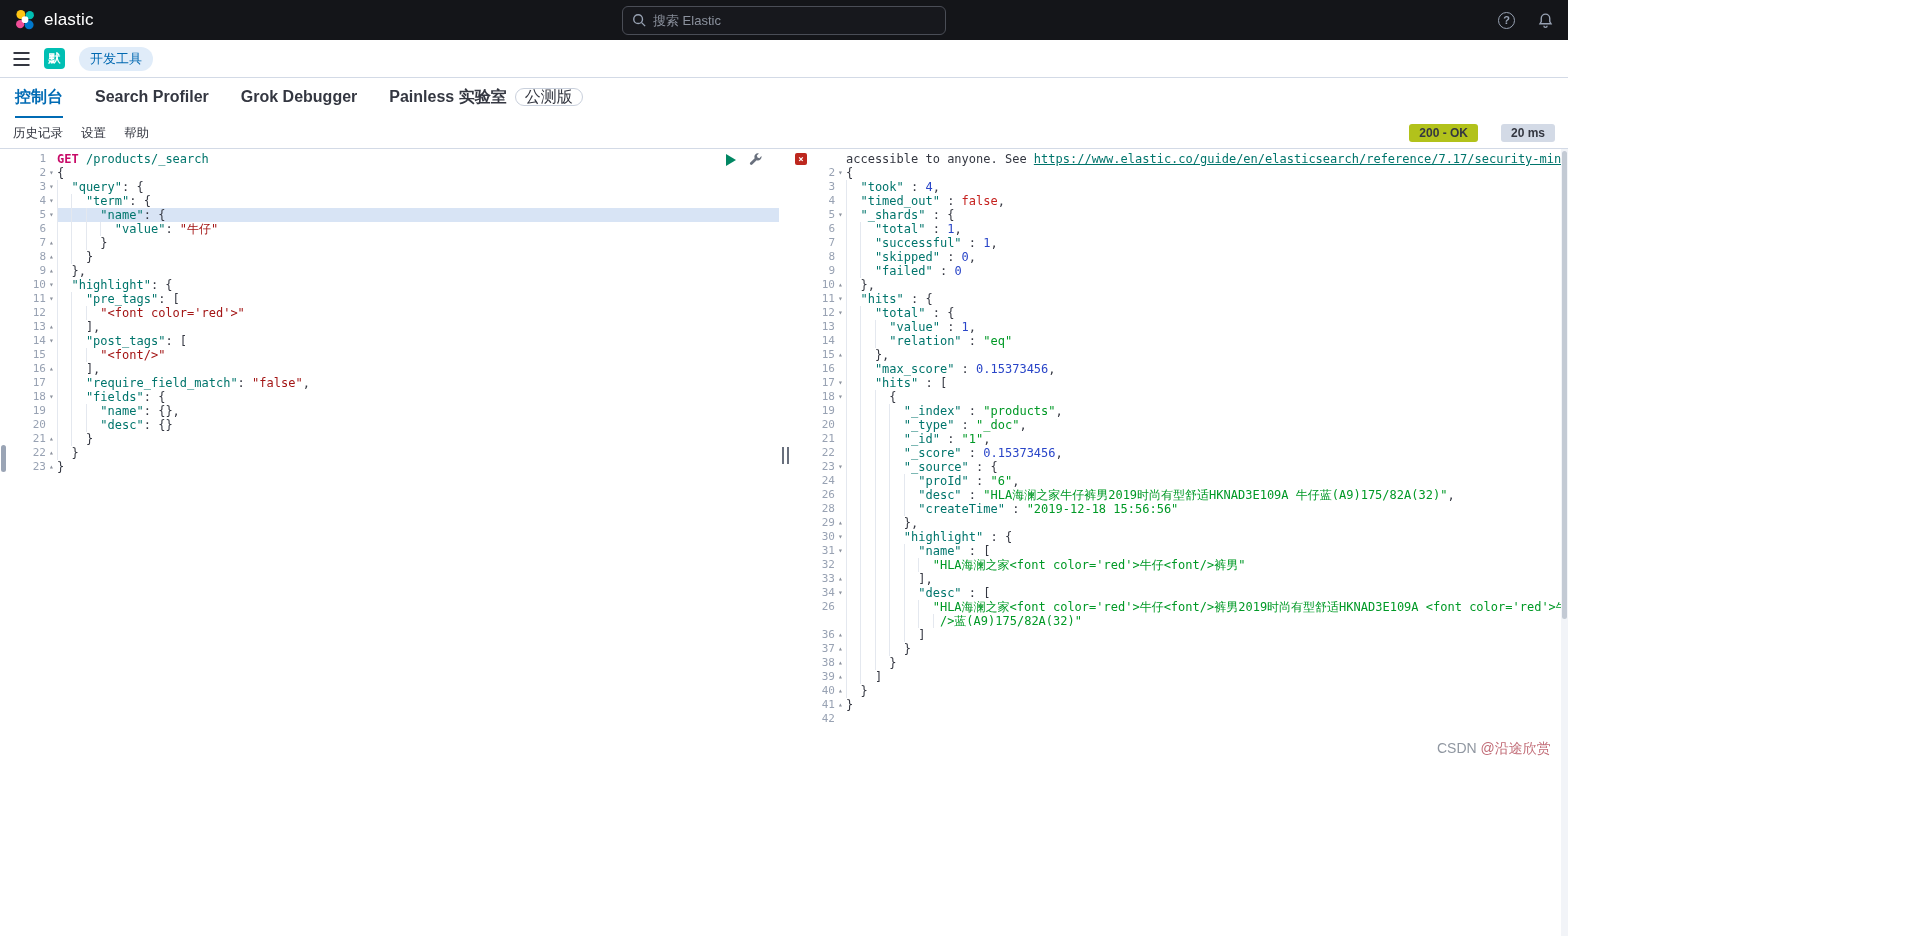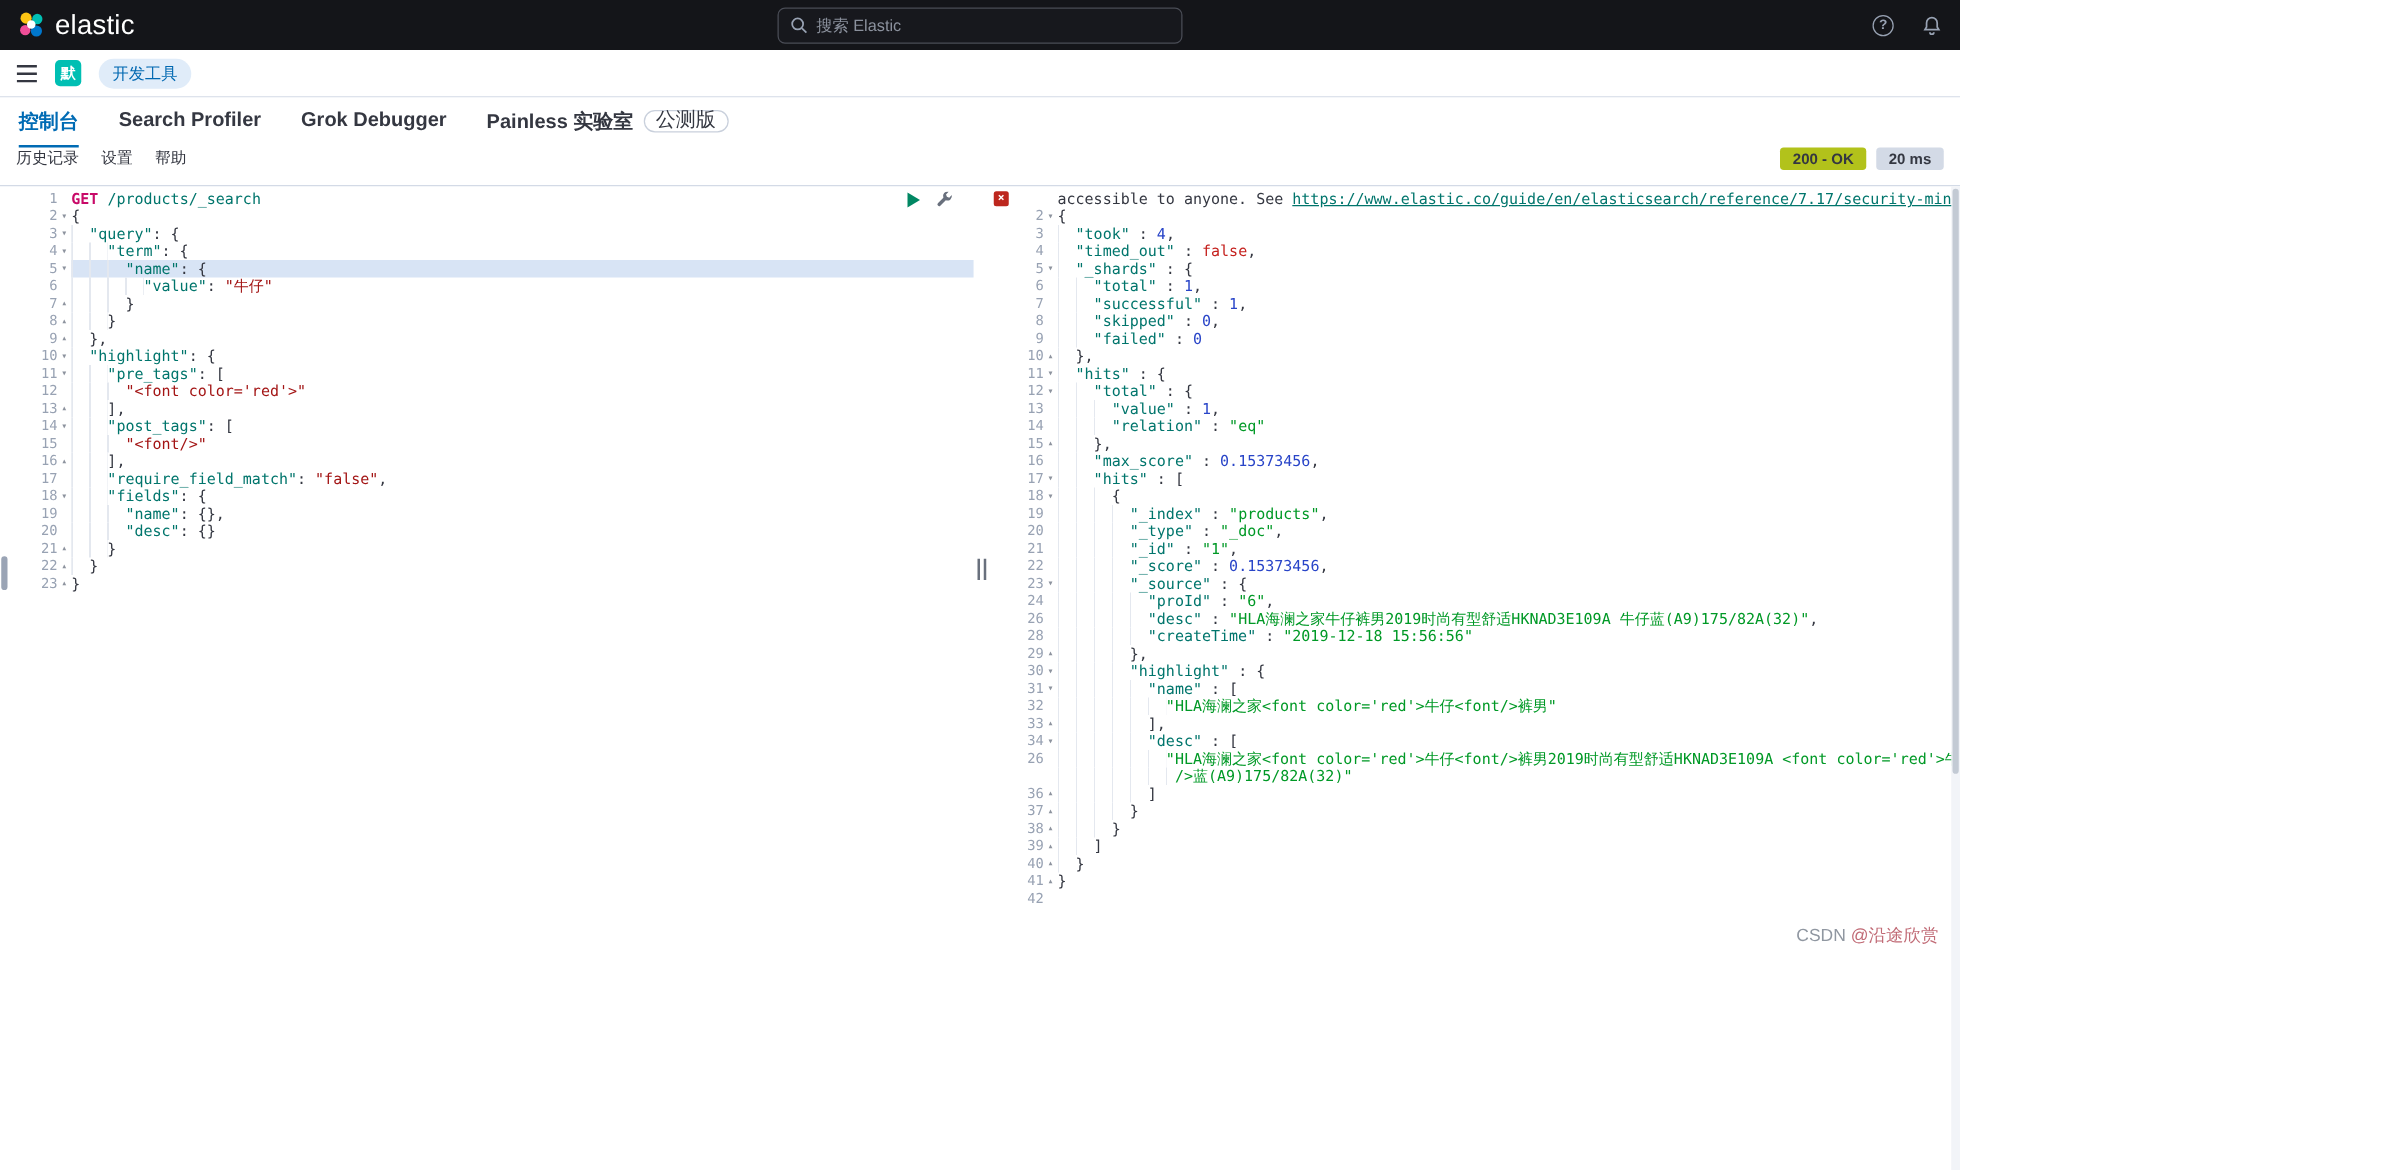--- a/index.html
+++ b/index.html
@@ -2,42 +2,42 @@
 <html style="--accent: #006BB4; --header-bg: #141519; --space-badge-bg: #00BFB3; --status-ok-bg: #B2C21B; --duration-badge-bg: #D3DAE6; --active-line-bg: #D8E4F5; --error-marker: #BD271E; --gutter-text: #98A2B3; --syntax-method: #C80A68; --syntax-url: #00756C; --syntax-key: #00756C; --syntax-string: #009926; --syntax-string-input: #A31515; --syntax-number: #2945C8; --syntax-boolean: #C5221F; --syntax-link: #00756C;"><head>
 <meta charset="utf-8">
 <style>
   * { box-sizing: border-box; margin: 0; padding: 0; }
   html, body { width: 1920px; height: 936px; background: #fff; font-family: "Liberation Sans", "DejaVu Sans", sans-serif; }
   .app { width: 1568px; height: 936px; position: relative; background: #fff; }
 
   
   .topbar { height: 40px; background: var(--header-bg, #141519); display: flex; align-items: center; position: relative; }
   .logo { display: flex; align-items: center; gap: 8px; padding: 0 14px; }
-  .logo-text { color: #fff; font-size: 22px; font-weight: 500; letter-spacing: .2px; }
+  .logo-text { color: #fff; font-size: 17px; font-weight: 500; letter-spacing: .2px; }
   .searchbox { position: absolute; left: 50%; transform: translateX(-50%); width: 324px; height: 29px; background: #17181d; border: 1px solid #4a4d56; border-radius: 6px; display: flex; align-items: center; padding: 0 9px; gap: 7px; }
   .searchbox input { flex: 1; background: transparent; border: none; outline: none; color: #d7dce6; font-size: 13px; font-family: inherit; }
   .searchbox input::placeholder { color: #8b919d; }
   .top-icons { position: absolute; right: 14px; display: flex; gap: 22px; align-items: center; }
   .icon-help { width: 17px; height: 17px; border: 1.4px solid #98a2b3; border-radius: 50%; color: #98a2b3; font-size: 11px; line-height: 14px; text-align: center; display: inline-block; font-weight: 700; }
 
   
   .navbar { height: 38px; background: #fff; border-bottom: 1px solid #d3dae6; display: flex; align-items: center; padding: 0 13px; gap: 14px; }
   .space-badge { width: 21px; height: 21px; border-radius: 4px; background: var(--space-badge-bg, #00BFB3); color: #fff; font-size: 12px; font-weight: 700; display: flex; align-items: center; justify-content: center; cursor: pointer; }
   .breadcrumb-pill { height: 24px; border-radius: 12px; background: #e0ecf9; color: #0068b1; font-size: 13px; display: flex; align-items: center; padding: 0 11px; cursor: pointer; }
 
   
   .tabs { height: 40px; display: flex; align-items: stretch; gap: 32px; padding: 0 0 0 15px; background: #fff; }
   .tab { display: flex; align-items: center; gap: 8px; font-size: 16px; font-weight: 600; color: #343741; cursor: pointer; border-bottom: 2px solid transparent; }
   .tab.active { color: var(--accent, #006BB4); border-bottom-color: var(--accent, #006BB4); }
   .beta-badge { font-size: 16px; font-weight: 400; color: #343741; background: #fff; border: 1px solid #c9d0dc; border-radius: 10px; padding: 1px 9px; line-height: 14px; }
 
   
-  .toolbar { height: 30px; display: flex; align-items: flex-start; gap: 18px; padding: 0 13px; background: #fff; }
+  .toolbar { height: 30px; display: flex; align-items: center; gap: 18px; padding: 0 13px; background: #fff; }
   .tbtn { background: none; border: none; font-family: inherit; font-size: 12.5px; color: #343741; cursor: pointer; padding: 0; }
-  .tb-right { margin-left: auto; display: flex; gap: 8px; align-items: center; }
+  .tb-right { margin-left: auto; display: flex; gap: 23px; align-items: center; }
   .badge { border-radius: 3px; padding: 2px 10px; font-size: 12px; font-weight: 600; color: #343741; }
   .badge.status { background: var(--status-ok-bg, #B2C21B); }
   .badge.time { background: var(--duration-badge-bg, #D3DAE6); }
 
   
   .workspace { position: relative; display: flex; height: 788px; border-top: 1px solid #d3dae6; background: #fff; }
   .left-edge { width: 9px; position: relative; }
   .left-edge .handle { position: absolute; left: 1px; top: 296px; width: 5px; height: 27px; background: #9aa4b5; border-radius: 3px; cursor: pointer; }
   .pane { padding-top: 3px; font-family: "DejaVu Sans Mono", "Liberation Mono", monospace; font-size: 12px; line-height: 14px; overflow: hidden; }
   .pane-left { width: 770px; position: relative; }

